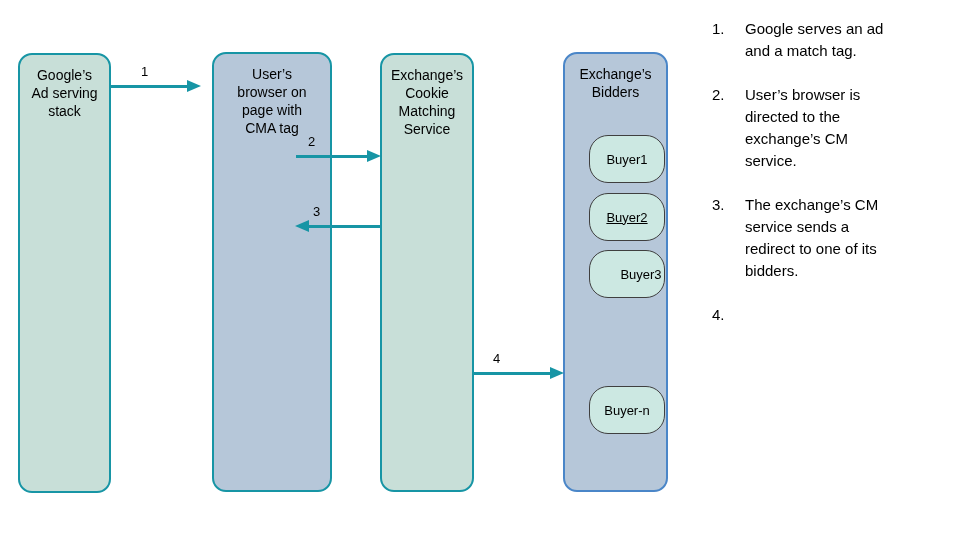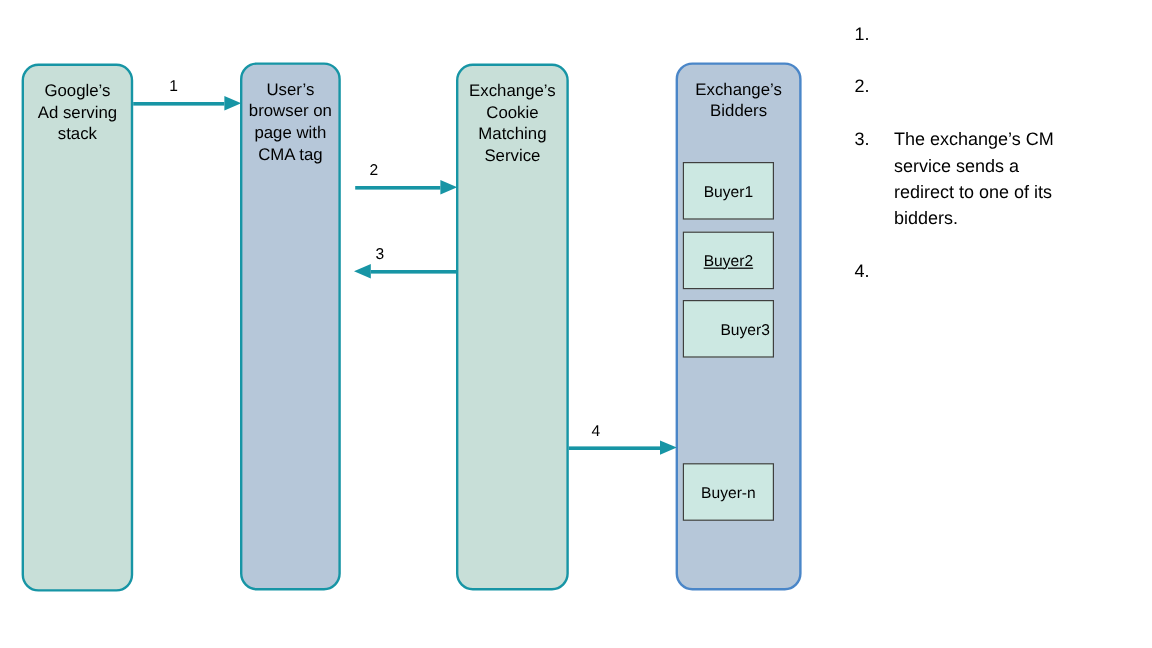--- a/index.html
+++ b/index.html
@@ -25,27 +25,27 @@
     font-size: 14px;
     line-height: 18px;
     white-space: pre-line;
   }
   .node.green { background: var(--green-fill, #c8dfd8); }
   .node.blue  { background: var(--blue-fill, #b6c7d9); }
   .node.blue-border { border-color: var(--blue-border, #4a86c8); }
 
   .buyer {
     position: absolute;
-    left: 4px;
+    left: 24px;
     width: 76px;
     height: 48px;
     box-sizing: border-box;
     background: var(--buyer-fill, #cce8e2);
     border: 1.5px solid var(--buyer-border, #3f3f3f);
-    border-radius: 0;
+    border-radius: 19px;
     display: flex;
     align-items: center;
     justify-content: center;
     font-size: 13px;
   }
 
   .arrow {
     position: absolute;
     height: 3px;
     background: var(--teal, #1795a5);
@@ -100,21 +100,21 @@
 <body>
 
 <div class="canvas">
 
   <div class="node green" style="left:18px; top:53px; width:93px; height:440px;">
     <span class="node-label">Google’s
 Ad serving
 stack</span>
   </div>
 
-  <div class="node blue" style="left:200px; top:52px; width:84px; height:440px;">
+  <div class="node blue" style="left:212px; top:52px; width:120px; height:440px;">
     <span class="node-label">User’s
 browser on
 page with
 CMA tag</span>
   </div>
 
   <div class="node green" style="left:380px; top:53px; width:94px; height:439px;">
     <span class="node-label">Exchange’s
 Cookie
 Matching
@@ -146,23 +146,29 @@
   </div>
 
   <div class="arrow" style="left:474px; top:372px; width:76px;">
     <span class="num" style="left:19px;">4</span>
     <span class="head-right"></span>
   </div>
 
   <div class="steps">
     <div class="step">
       <span class="step-num">1.</span>
+      <span class="step-text">Google serves an ad
+and a match tag.</span>
     </div>
     <div class="step">
       <span class="step-num">2.</span>
+      <span class="step-text">User’s browser is
+directed to the
+exchange’s CM
+service.</span>
     </div>
     <div class="step">
       <span class="step-num">3.</span>
       <span class="step-text">The exchange’s CM
 service sends a
 redirect to one of its
 bidders.</span>
     </div>
     <div class="step">
       <span class="step-num">4.</span>

